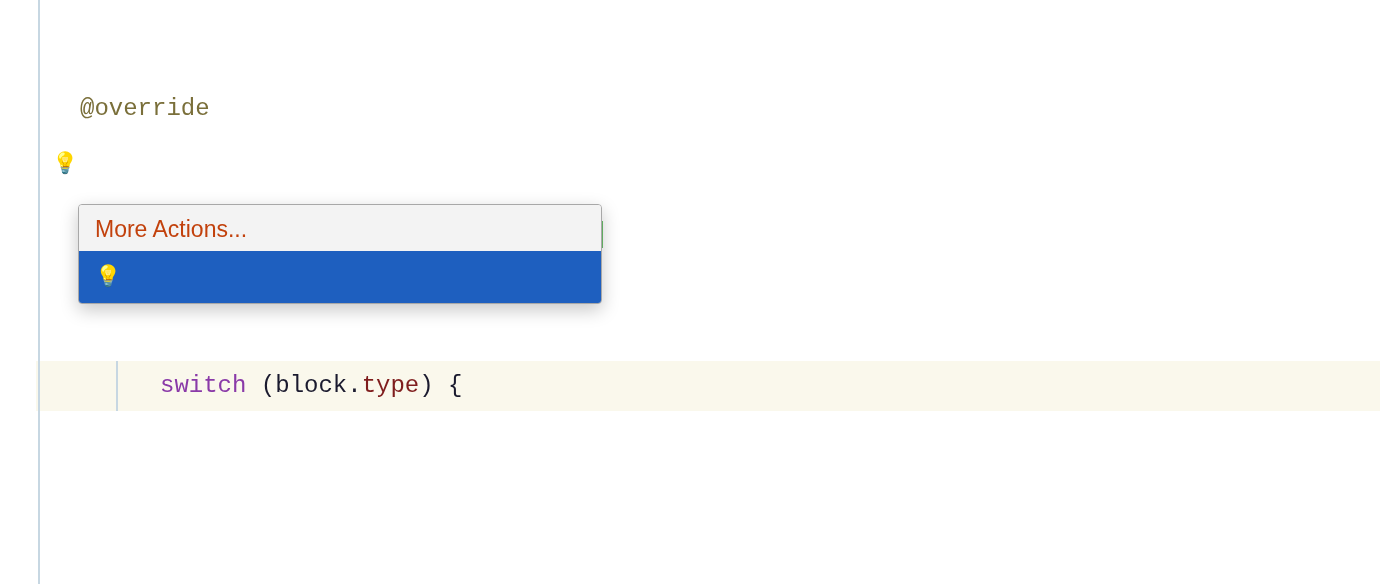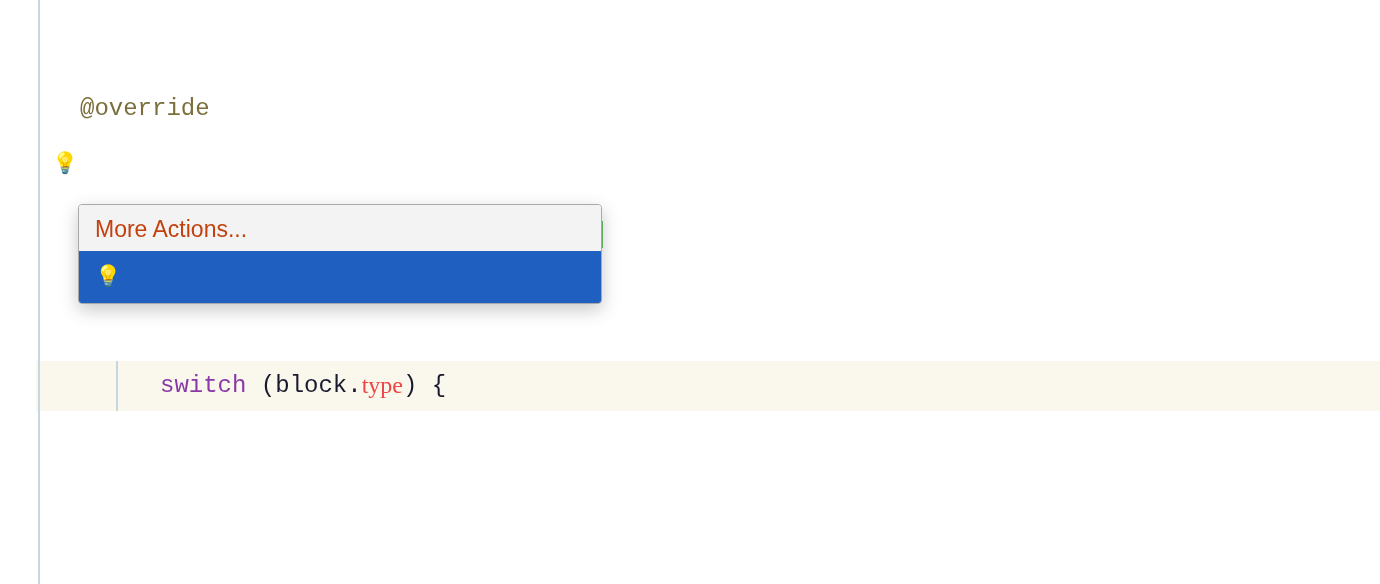--- a/index.html
+++ b/index.html
@@ -46,21 +46,21 @@
     z-index: -1;
   }
   
   .c-annotation { color: #7a6f3a; }
   .c-type { color: #1b577a; }
   .c-ident { color: #1a1a2e; }
   .c-method { color: #7d7a23; }
   .c-paren { color: #1a1a2e; }
   .c-punct { color: #1a1a2e; }
   .c-kw2 { color: #8a3aa8; }
-  .c-field { color: #ef4444; font-family: Liberation Serif, serif; }
+  .c-field { color: #7f1d1d; }
   .brace-match {
     border: 1px solid #6bbf6b;
     background: #e8f5e8;
     padding: 0 1px;
   }
   
   .popup {
     position: absolute;
     left: 78px;
     top: 204px;

